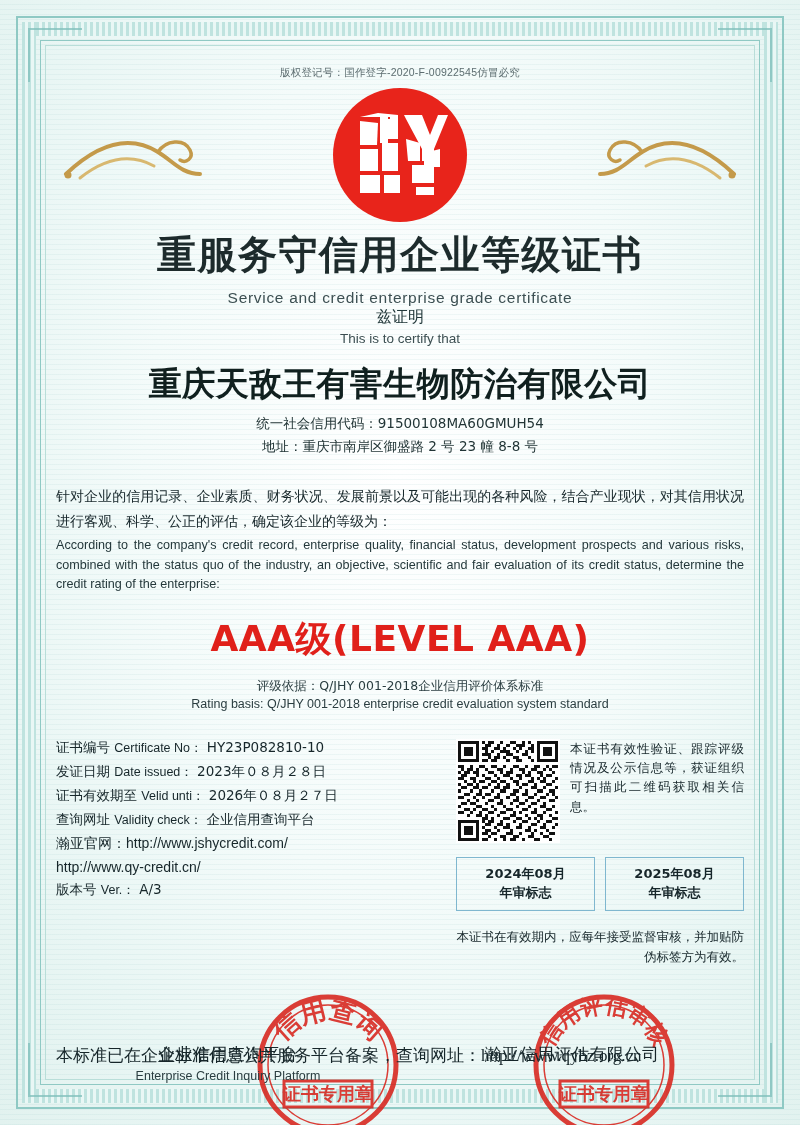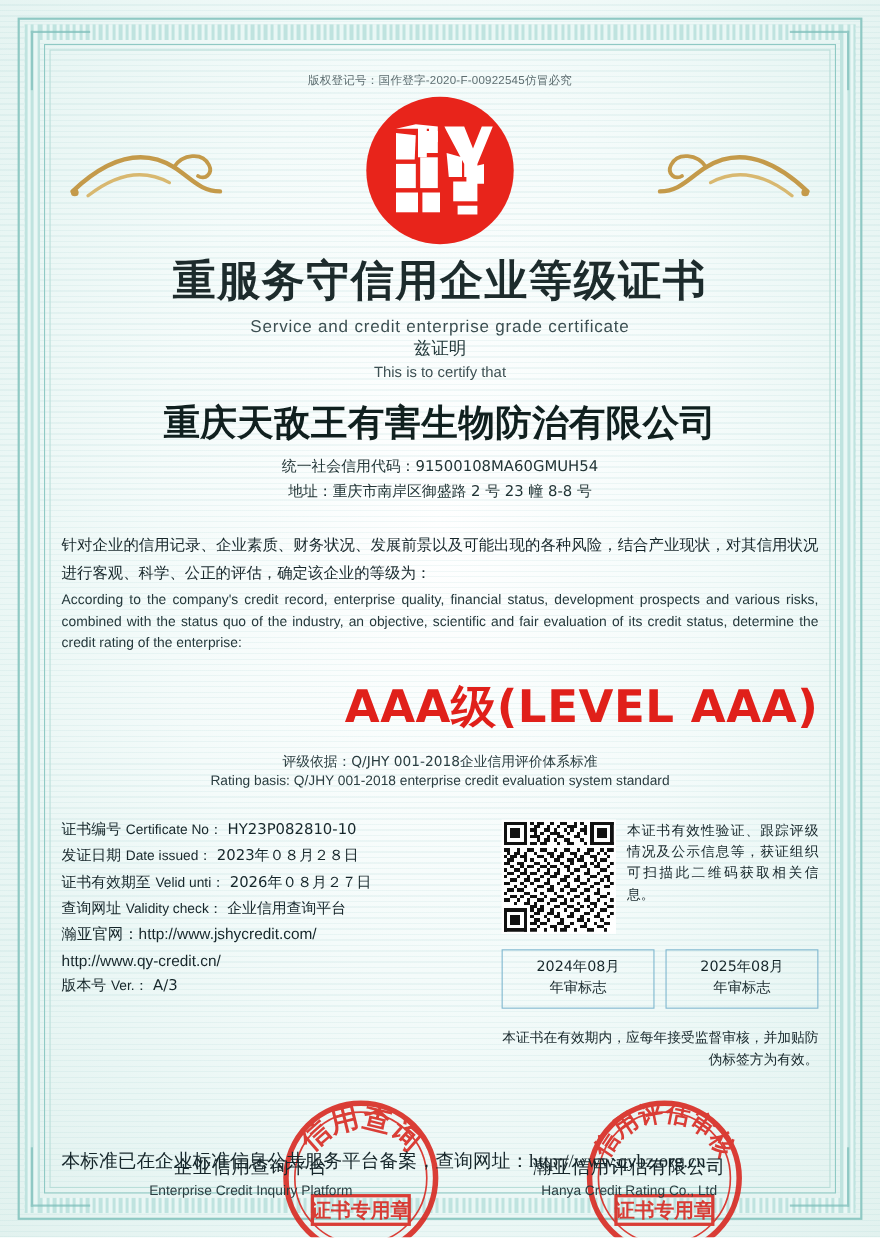--- a/index.html
+++ b/index.html
@@ -171,22 +171,22 @@
   }
   .body-en {
     font-size: 12.6px;
     color: #24383b;
     line-height: 1.55;
     margin-top: 3px;
     text-align: justify;
   }
 
   .level {
-    text-align: right;
-    font-size: 41px;
+    text-align: center;
+    font-size: 36px;
     font-weight: bold;
     color: #e0201a;
     margin-top: 20px;
     letter-spacing: .5px;
     font-family: "DejaVu Sans", sans-serif;
   }
   .basis-cn {
     text-align: center;
     font-size: 12.5px;
     color: #2a3d40;
@@ -248,20 +248,21 @@
     color: #16262a;
     line-height: 1.55;
     padding-left: 10px;
     text-align: justify;
     font-family: "DejaVu Sans", sans-serif;
   }
   .seal-boxes {
     display: flex;
     gap: 10px;
     margin-top: 14px;
+    font-weight: bold;
   }
   .seal-box {
     flex: 1;
     border: 1px solid #7fb7cf;
     text-align: center;
     padding: 6px 2px 7px;
     font-size: 13px;
     color: #16262a;
     line-height: 1.5;
     font-family: "DejaVu Sans", sans-serif;
@@ -740,20 +741,19 @@
         </g>
       </svg>
 
       <div class="org-row">
         <div class="org">
           <div class="org-cn">企业信用查询平台</div>
           <div class="org-en">Enterprise Credit Inquiry Platform</div>
         </div>
         <div class="org">
           <div class="org-cn">瀚亚信用评估有限公司</div>
-          <div class="org-en">Hanya Credit Rating Co., Ltd</div>
         </div>
       </div>
     </div>
 
     <div class="footer">本标准已在企业标准信息公共服务平台备案，查询网址：http://www.qybz.org.cn</div>
   </div>
 </div>
 
 </body></html>

